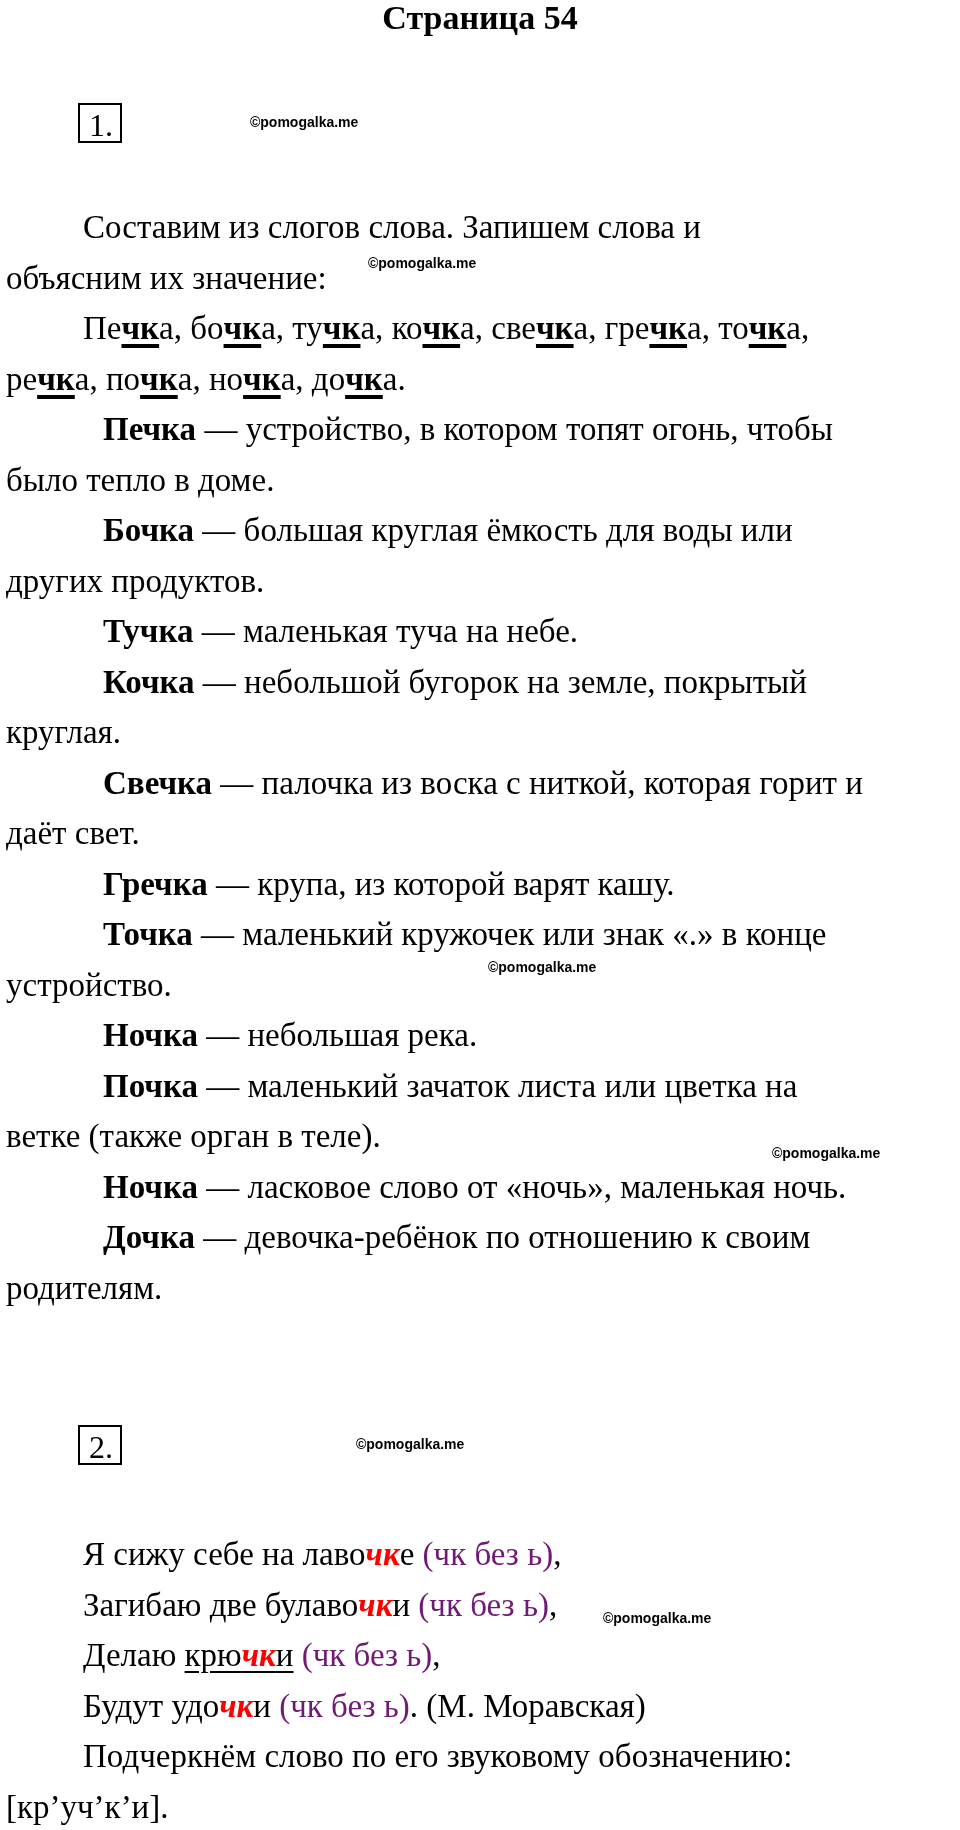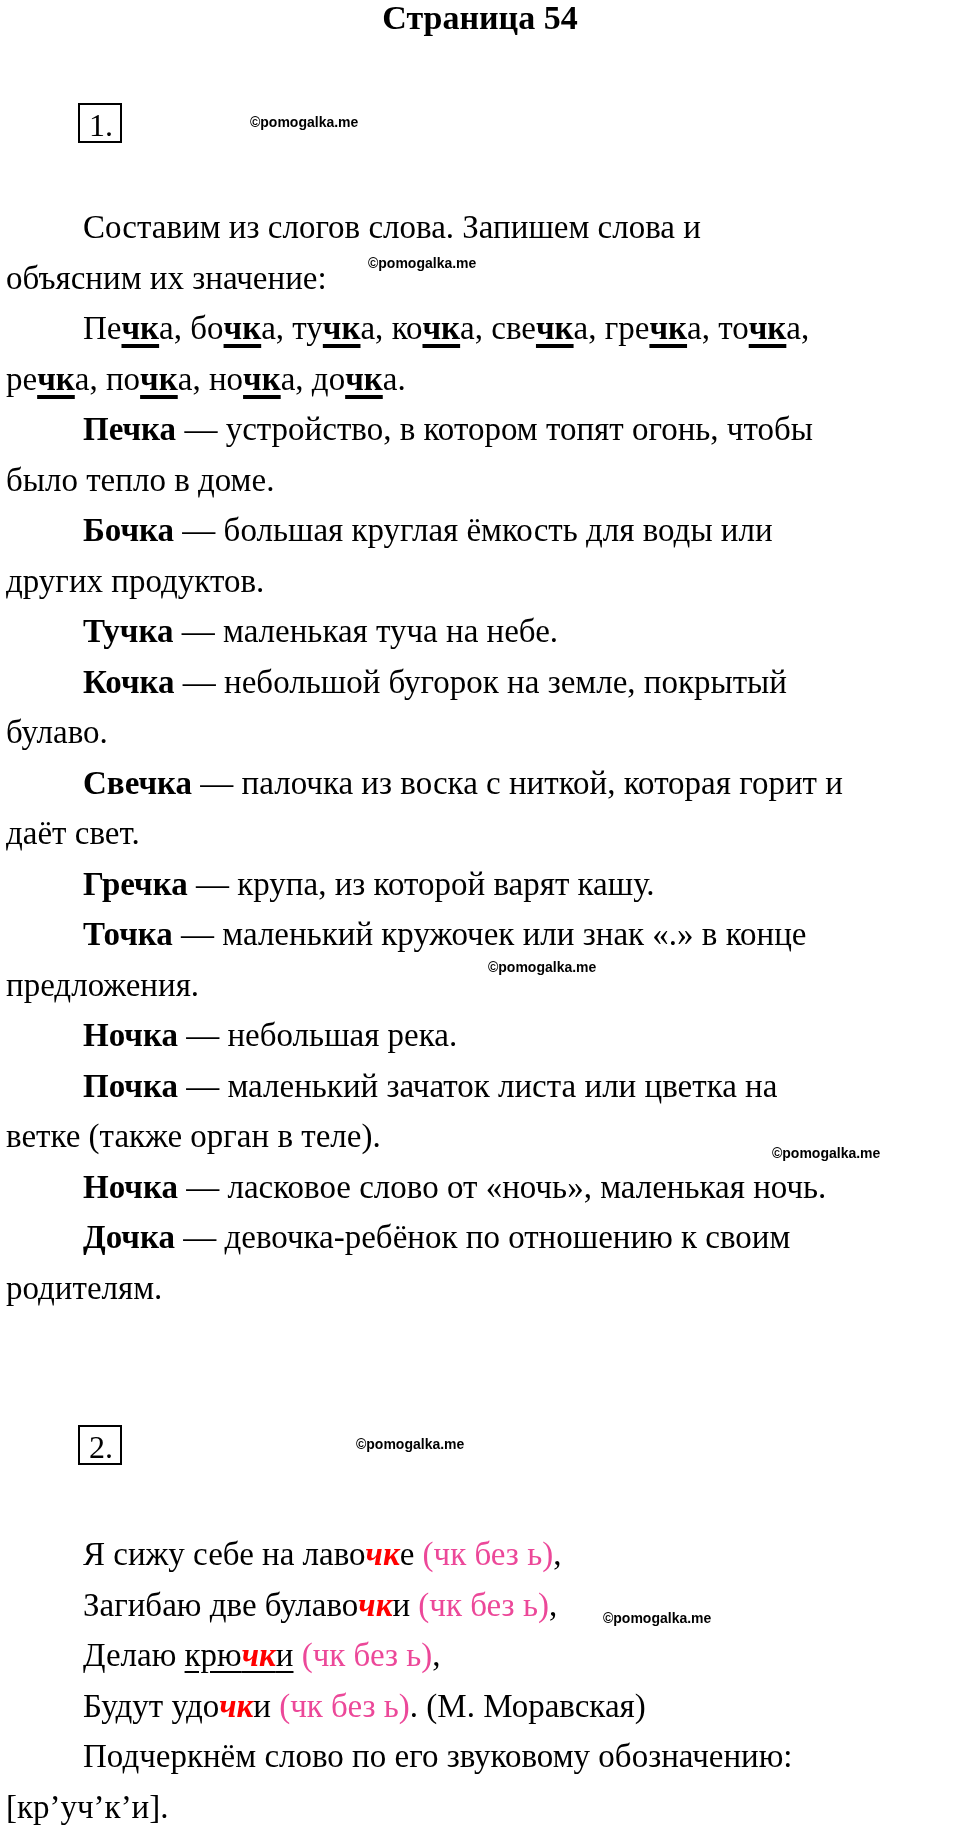--- a/index.html
+++ b/index.html
@@ -10,23 +10,23 @@
   .num-box { position: absolute; border: 2px solid #000; width: 44px; height: 40px;
              font-size: 32px; line-height: 40px; text-align: center; box-sizing: border-box; }
   .num-box span { position: relative; left: 1px; }
   .wm { position: absolute; font-family: "Liberation Sans", "DejaVu Sans", sans-serif;
         font-weight: bold; font-size: 14px; line-height: 20px; white-space: nowrap; }
   .para { position: absolute; left: 6px; width: 955px; font-size: 33px; line-height: 50.5px;
           white-space: nowrap; }
   .line { height: 50.5px; white-space: nowrap; }
   .indent { padding-left: 77px; }
   .u { text-decoration: underline; text-decoration-thickness: 4px; text-underline-offset: 5px; font-weight: bold; }
-  .b { font-weight: bold; }
+  .b { font-weight: bold; margin-left: 20px; }
   .red { color: #ff0000; font-weight: bold; font-style: italic; }
-  .gray { color: #ec4899; }
+  .gray { color: #701a75; }
   .ul-word { text-decoration: underline; text-decoration-thickness: 2px; text-underline-offset: 5px; text-align: center; }
   .ul-red { text-decoration-color: #ff0000; }
 </style>
 </head>
 <body>
 
 <div class="title">Страница 54</div>
 
 <div class="num-box" style="left:78px; top:103px;"><span>1.</span></div>
 <div class="wm" style="left:250px; top:112px;">©pomogalka.me</div>
@@ -49,26 +49,26 @@
     <span>но</span><span class="u">чк</span><span>а, </span>
     <span>до</span><span class="u">чк</span><span>а.</span>
   </div>
 
   <div class="line indent"><span class="b">Печка</span><span> — устройство, в котором топят огонь, чтобы</span></div>
   <div class="line">было тепло в доме.</div>
   <div class="line indent"><span class="b">Бочка</span><span> — большая круглая ёмкость для воды или</span></div>
   <div class="line">других продуктов.</div>
   <div class="line indent"><span class="b">Тучка</span><span> — маленькая туча на небе.</span></div>
   <div class="line indent"><span class="b">Кочка</span><span> — небольшой бугорок на земле, покрытый</span></div>
-  <div class="line">булаво.</div>
+  <div class="line">круглая.</div>
   <div class="line indent"><span class="b">Свечка</span><span> — палочка из воска с ниткой, которая горит и</span></div>
   <div class="line">даёт свет.</div>
   <div class="line indent"><span class="b">Гречка</span><span> — крупа, из которой варят кашу.</span></div>
   <div class="line indent"><span class="b">Точка</span><span> — маленький кружочек или знак «.» в конце</span></div>
-  <div class="line">предложения.</div>
+  <div class="line">устройство.</div>
   <div class="line indent"><span class="b">Ночка</span><span> — небольшая река.</span></div>
   <div class="line indent"><span class="b">Почка</span><span> — маленький зачаток листа или цветка на</span></div>
   <div class="line">ветке (также орган в теле).</div>
   <div class="line indent"><span class="b">Ночка</span><span> — ласковое слово от «ночь», маленькая ночь.</span></div>
   <div class="line indent"><span class="b">Дочка</span><span> — девочка-ребёнок по отношению к своим</span></div>
   <div class="line">родителям.</div>
 </div>
 
 <div class="wm" style="left:368px; top:253px;">©pomogalka.me</div>
 <div class="wm" style="left:488px; top:957px;">©pomogalka.me</div>

